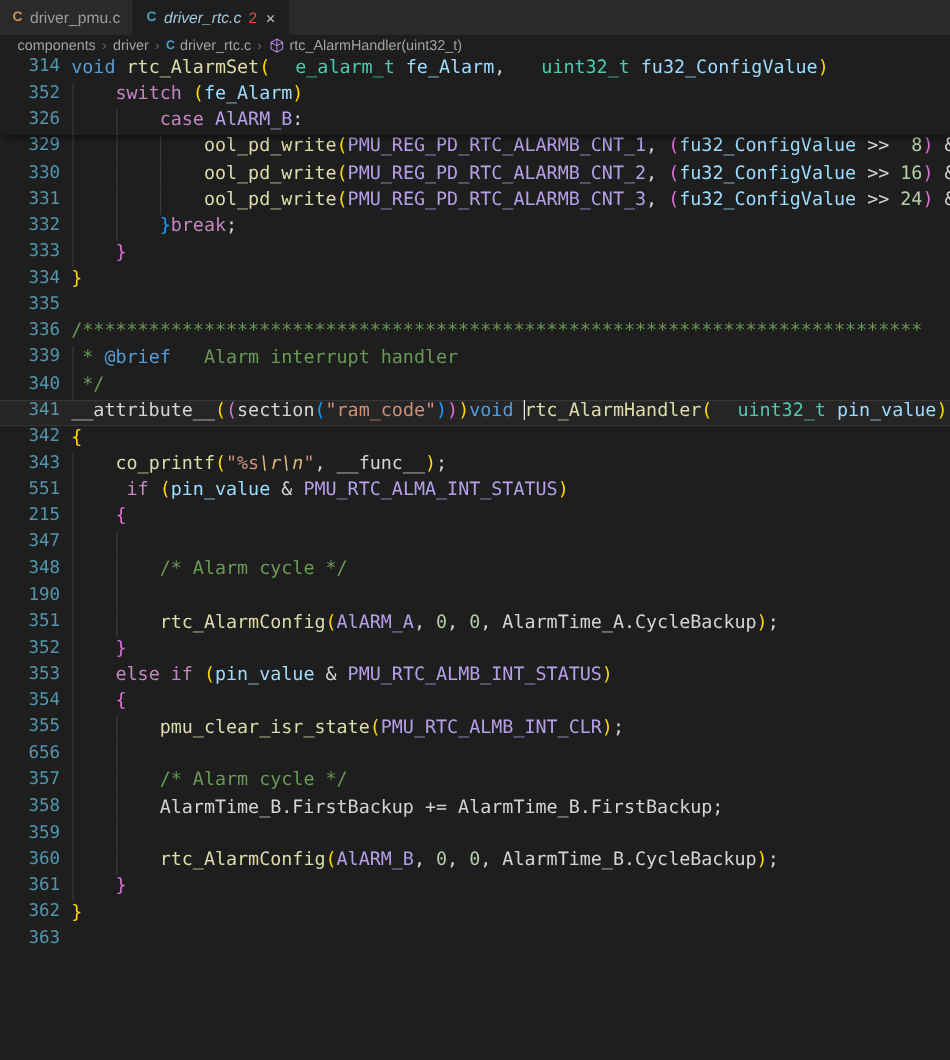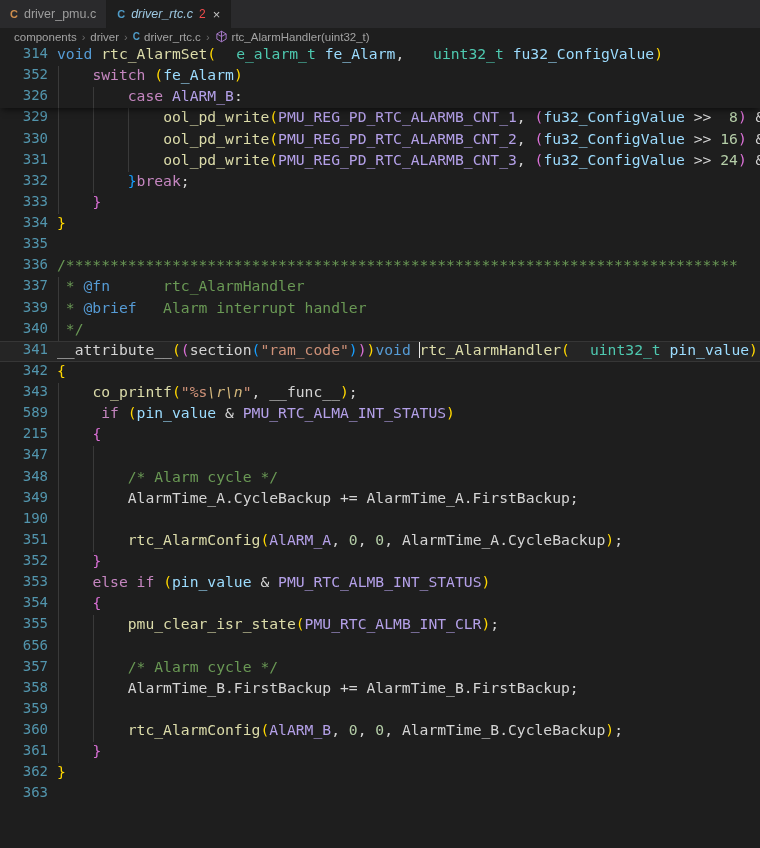--- a/index.html
+++ b/index.html
@@ -83,31 +83,29 @@
       </div>
     <div id="code-body">
         <div class="row"><div class="gutter">329</div><div class="code"><div class="guide" style="left: 9.5px;"></div><div class="guide" style="left: 44.9px;"></div><div class="guide" style="left: 80.3px;"></div><span class="tk-w">            </span><span class="tk-fn">ool_pd_write</span><span class="tk-b1">(</span><span class="tk-m">PMU_REG_PD_RTC_ALARMB_CNT_1</span><span class="tk-w">, </span><span class="tk-b2">(</span><span class="tk-v">fu32_ConfigValue</span><span class="tk-w"> &gt;&gt;  </span><span class="tk-n">8</span><span class="tk-b2">)</span><span class="tk-w"> &amp; </span></div></div>
         <div class="row"><div class="gutter">330</div><div class="code"><div class="guide" style="left: 9.5px;"></div><div class="guide" style="left: 44.9px;"></div><div class="guide" style="left: 80.3px;"></div><span class="tk-w">            </span><span class="tk-fn">ool_pd_write</span><span class="tk-b1">(</span><span class="tk-m">PMU_REG_PD_RTC_ALARMB_CNT_2</span><span class="tk-w">, </span><span class="tk-b2">(</span><span class="tk-v">fu32_ConfigValue</span><span class="tk-w"> &gt;&gt; </span><span class="tk-n">16</span><span class="tk-b2">)</span><span class="tk-w"> &amp; </span></div></div>
         <div class="row"><div class="gutter">331</div><div class="code"><div class="guide" style="left: 9.5px;"></div><div class="guide" style="left: 44.9px;"></div><div class="guide" style="left: 80.3px;"></div><span class="tk-w">            </span><span class="tk-fn">ool_pd_write</span><span class="tk-b1">(</span><span class="tk-m">PMU_REG_PD_RTC_ALARMB_CNT_3</span><span class="tk-w">, </span><span class="tk-b2">(</span><span class="tk-v">fu32_ConfigValue</span><span class="tk-w"> &gt;&gt; </span><span class="tk-n">24</span><span class="tk-b2">)</span><span class="tk-w"> &amp; </span></div></div>
         <div class="row"><div class="gutter">332</div><div class="code"><div class="guide" style="left: 9.5px;"></div><div class="guide" style="left: 44.9px;"></div><span class="tk-w">        </span><span class="tk-b3">}</span><span class="tk-k">break</span><span class="tk-w">;</span></div></div>
         <div class="row"><div class="gutter">333</div><div class="code"><div class="guide" style="left: 9.5px;"></div><span class="tk-w">    </span><span class="tk-b2">}</span></div></div>
         <div class="row"><div class="gutter">334</div><div class="code"><span class="tk-b1">}</span></div></div>
         <div class="row"><div class="gutter">335</div><div class="code"></div></div>
         <div class="row"><div class="gutter">336</div><div class="code"><span class="tk-c">/****************************************************************************</span></div></div>
-        <div class="row"><div class="gutter">337</div><div class="code"><div class="guide" style="left: 9.5px;"></div><span class="tk-c"> * </span><span class="tk-cd">@fn</span><span class="tk-c">      rtc_AlarmHandler</span></div></div>
         <div class="row"><div class="gutter">339</div><div class="code"><div class="guide" style="left: 9.5px;"></div><span class="tk-c"> * </span><span class="tk-cd">@brief</span><span class="tk-c">   Alarm interrupt handler</span></div></div>
         <div class="row"><div class="gutter">340</div><div class="code"><div class="guide" style="left: 9.5px;"></div><span class="tk-c"> */</span></div></div>
         <div class="row current"><div class="gutter">341</div><div class="code"><span class="tk-w">__attribute__</span><span class="tk-b1">(</span><span class="tk-b2">(</span><span class="tk-w">section</span><span class="tk-b3">(</span><span class="tk-s">"ram_code"</span><span class="tk-b3">)</span><span class="tk-b2">)</span><span class="tk-b1">)</span><span class="tk-kt">void</span><span class="tk-w"> </span><span class="cursor"></span><span class="tk-fn">rtc_AlarmHandler</span><span class="tk-b1">(</span><span class="tk-t">uint32_t</span><span class="tk-w"> </span><span class="tk-v">pin_value</span><span class="tk-b1">)</span></div></div>
         <div class="row"><div class="gutter">342</div><div class="code"><span class="tk-b1">{</span></div></div>
         <div class="row"><div class="gutter">343</div><div class="code"><div class="guide" style="left: 9.5px;"></div><span class="tk-w">    </span><span class="tk-fn">co_printf</span><span class="tk-b1">(</span><span class="tk-s">"%s</span><span class="tk-e">\r\n</span><span class="tk-s">"</span><span class="tk-w">, __func__</span><span class="tk-b1">)</span><span class="tk-w">;</span></div></div>
-        <div class="row"><div class="gutter">589</div><div class="code"><div class="guide" style="left: 9.5px;"></div><span class="tk-w">     </span><span class="tk-k">if</span><span class="tk-w"> </span><span class="tk-b1">(</span><span class="tk-v">pin_value</span><span class="tk-w"> &amp; </span><span class="tk-m">PMU_RTC_ALMA_INT_STATUS</span><span class="tk-b1">)</span></div></div>
+        <div class="row"><div class="gutter">551</div><div class="code"><div class="guide" style="left: 9.5px;"></div><span class="tk-w">     </span><span class="tk-k">if</span><span class="tk-w"> </span><span class="tk-b1">(</span><span class="tk-v">pin_value</span><span class="tk-w"> &amp; </span><span class="tk-m">PMU_RTC_ALMA_INT_STATUS</span><span class="tk-b1">)</span></div></div>
         <div class="row"><div class="gutter">215</div><div class="code"><div class="guide" style="left: 9.5px;"></div><span class="tk-w">    </span><span class="tk-b2">{</span></div></div>
         <div class="row"><div class="gutter">347</div><div class="code"><div class="guide" style="left: 9.5px;"></div><div class="guide" style="left: 44.9px;"></div></div></div>
         <div class="row"><div class="gutter">348</div><div class="code"><div class="guide" style="left: 9.5px;"></div><div class="guide" style="left: 44.9px;"></div><span class="tk-w">        </span><span class="tk-c">/* Alarm cycle */</span></div></div>
-        <div class="row"><div class="gutter">349</div><div class="code"><div class="guide" style="left: 9.5px;"></div><div class="guide" style="left: 44.9px;"></div><span class="tk-w">        AlarmTime_A.CycleBackup += AlarmTime_A.FirstBackup;</span></div></div>
         <div class="row"><div class="gutter">190</div><div class="code"><div class="guide" style="left: 9.5px;"></div><div class="guide" style="left: 44.9px;"></div></div></div>
         <div class="row"><div class="gutter">351</div><div class="code"><div class="guide" style="left: 9.5px;"></div><div class="guide" style="left: 44.9px;"></div><span class="tk-w">        </span><span class="tk-fn">rtc_AlarmConfig</span><span class="tk-b1">(</span><span class="tk-m">AlARM_A</span><span class="tk-w">, </span><span class="tk-n">0</span><span class="tk-w">, </span><span class="tk-n">0</span><span class="tk-w">, AlarmTime_A.CycleBackup</span><span class="tk-b1">)</span><span class="tk-w">;</span></div></div>
         <div class="row"><div class="gutter">352</div><div class="code"><div class="guide" style="left: 9.5px;"></div><span class="tk-w">    </span><span class="tk-b2">}</span></div></div>
         <div class="row"><div class="gutter">353</div><div class="code"><div class="guide" style="left: 9.5px;"></div><span class="tk-w">    </span><span class="tk-k">else</span><span class="tk-w"> </span><span class="tk-k">if</span><span class="tk-w"> </span><span class="tk-b1">(</span><span class="tk-v">pin_value</span><span class="tk-w"> &amp; </span><span class="tk-m">PMU_RTC_ALMB_INT_STATUS</span><span class="tk-b1">)</span></div></div>
         <div class="row"><div class="gutter">354</div><div class="code"><div class="guide" style="left: 9.5px;"></div><span class="tk-w">    </span><span class="tk-b2">{</span></div></div>
         <div class="row"><div class="gutter">355</div><div class="code"><div class="guide" style="left: 9.5px;"></div><div class="guide" style="left: 44.9px;"></div><span class="tk-w">        </span><span class="tk-fn">pmu_clear_isr_state</span><span class="tk-b1">(</span><span class="tk-m">PMU_RTC_ALMB_INT_CLR</span><span class="tk-b1">)</span><span class="tk-w">;</span></div></div>
         <div class="row"><div class="gutter">656</div><div class="code"><div class="guide" style="left: 9.5px;"></div><div class="guide" style="left: 44.9px;"></div></div></div>
         <div class="row"><div class="gutter">357</div><div class="code"><div class="guide" style="left: 9.5px;"></div><div class="guide" style="left: 44.9px;"></div><span class="tk-w">        </span><span class="tk-c">/* Alarm cycle */</span></div></div>
         <div class="row"><div class="gutter">358</div><div class="code"><div class="guide" style="left: 9.5px;"></div><div class="guide" style="left: 44.9px;"></div><span class="tk-w">        AlarmTime_B.FirstBackup += AlarmTime_B.FirstBackup;</span></div></div>
         <div class="row"><div class="gutter">359</div><div class="code"><div class="guide" style="left: 9.5px;"></div><div class="guide" style="left: 44.9px;"></div></div></div>

